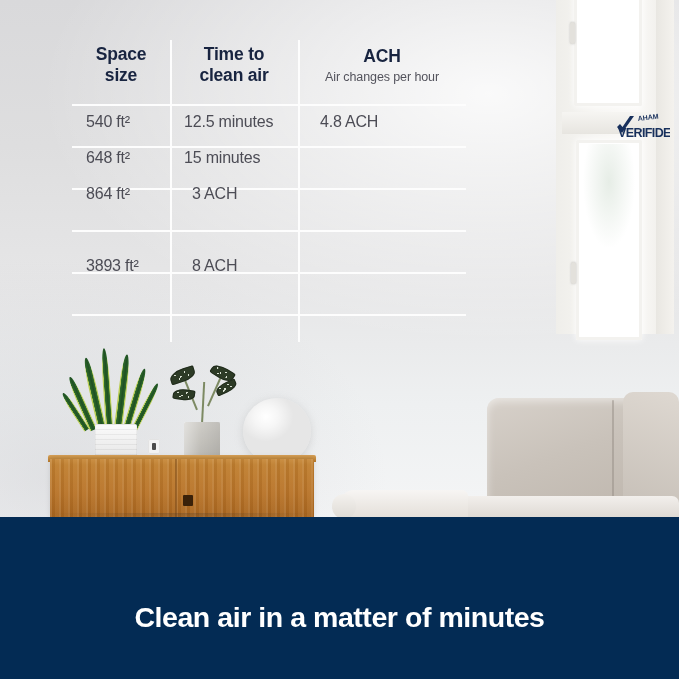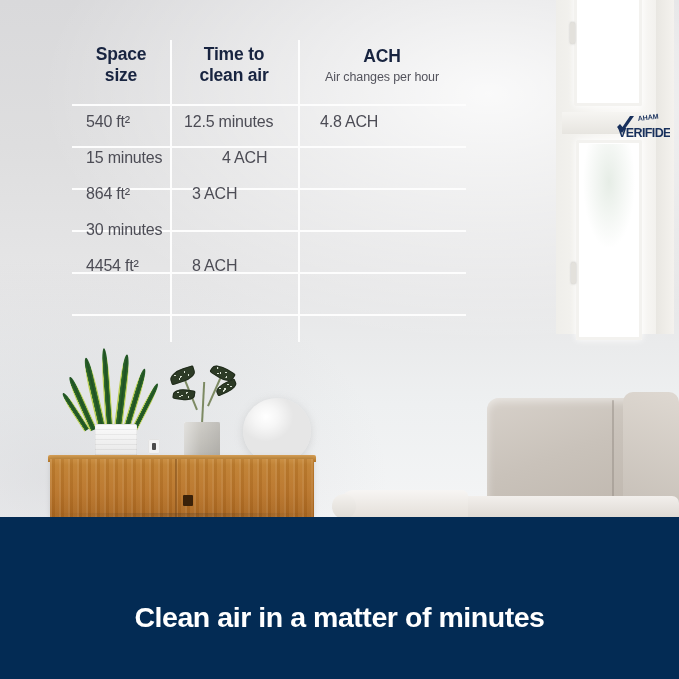--- a/index.html
+++ b/index.html
@@ -240,49 +240,46 @@
             <path d="M3 15 L8 21 L20 4 L16 4 L8.5 15 L6 12 Z" fill="#18305c"></path>
             <text x="24" y="9" font-family="Liberation Sans, sans-serif" font-size="7" font-weight="700" fill="#18305c" transform="rotate(-7 24 9)">AHAM</text>
             <text x="4" y="25" font-family="Liberation Sans, sans-serif" font-size="12.5" font-weight="700" letter-spacing="-0.6" fill="#18305c">VERIFIDE</text>
           </svg>
         </span>
       </div>
     </div>
 
     <div class="hline" style="top:120px;"></div>
     <div class="trow tbody-row">
+      <div class="cell c-space">
+        <span class="cv">648 ft²</span>
+      </div>
       <div class="cell c-time">
         <span class="cv">15 minutes</span>
       </div>
-      <div class="cell c-ach">
-        <span class="cv">4 ACH</span>
-      </div>
     </div>
 
     <div class="hline" style="top:162px;"></div>
     <div class="trow tbody-row">
       <div class="cell c-space">
         <span class="cv">864 ft²</span>
       </div>
       <div class="cell c-ach">
         <span class="cv">3 ACH</span>
       </div>
     </div>
 
     <div class="hline" style="top:204px;"></div>
     <div class="trow tbody-row">
-      <div class="cell c-time">
-        <span class="cv">30 minutes</span>
-      </div>
     </div>
 
     <div class="hline" style="top:246px;"></div>
     <div class="trow tbody-row">
       <div class="cell c-space">
-        <span class="cv">4454 ft²</span>
+        <span class="cv">3893 ft²</span>
       </div>
       <div class="cell c-ach">
         <span class="cv">8 ACH</span>
       </div>
     </div>
     <div class="hline" style="top:288px;"></div>
   </div>
 
   <div class="banner">
     <div class="banner-text">Clean air in a matter of minutes</div>

